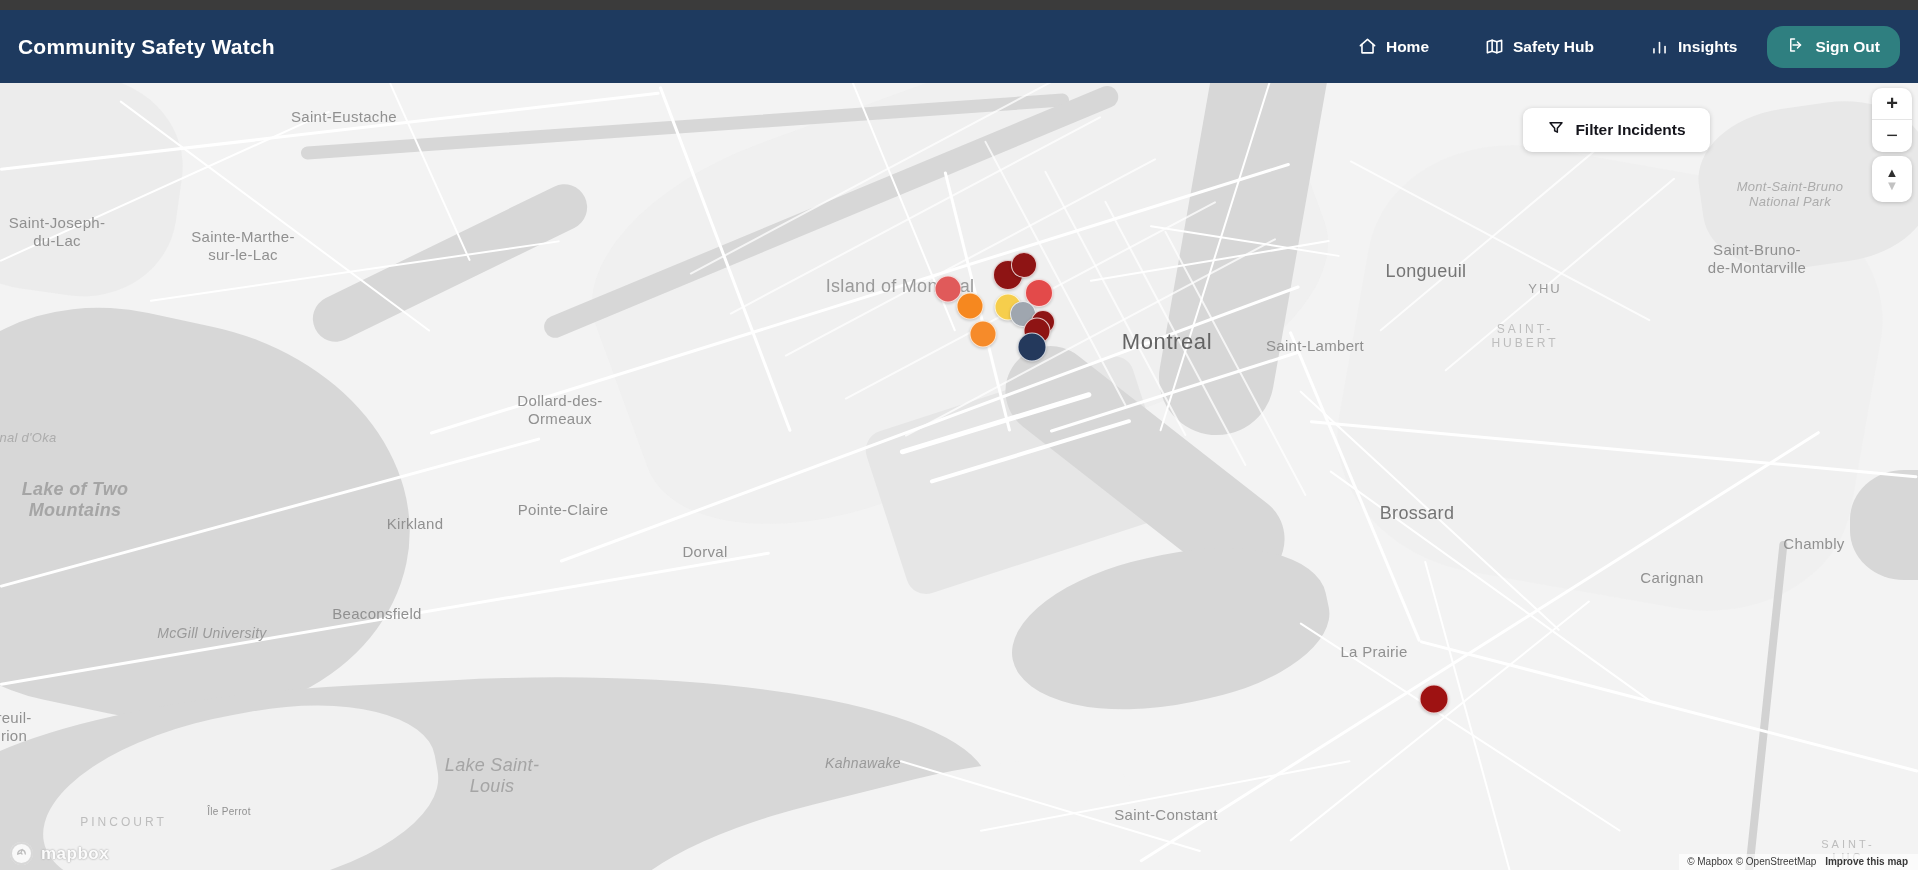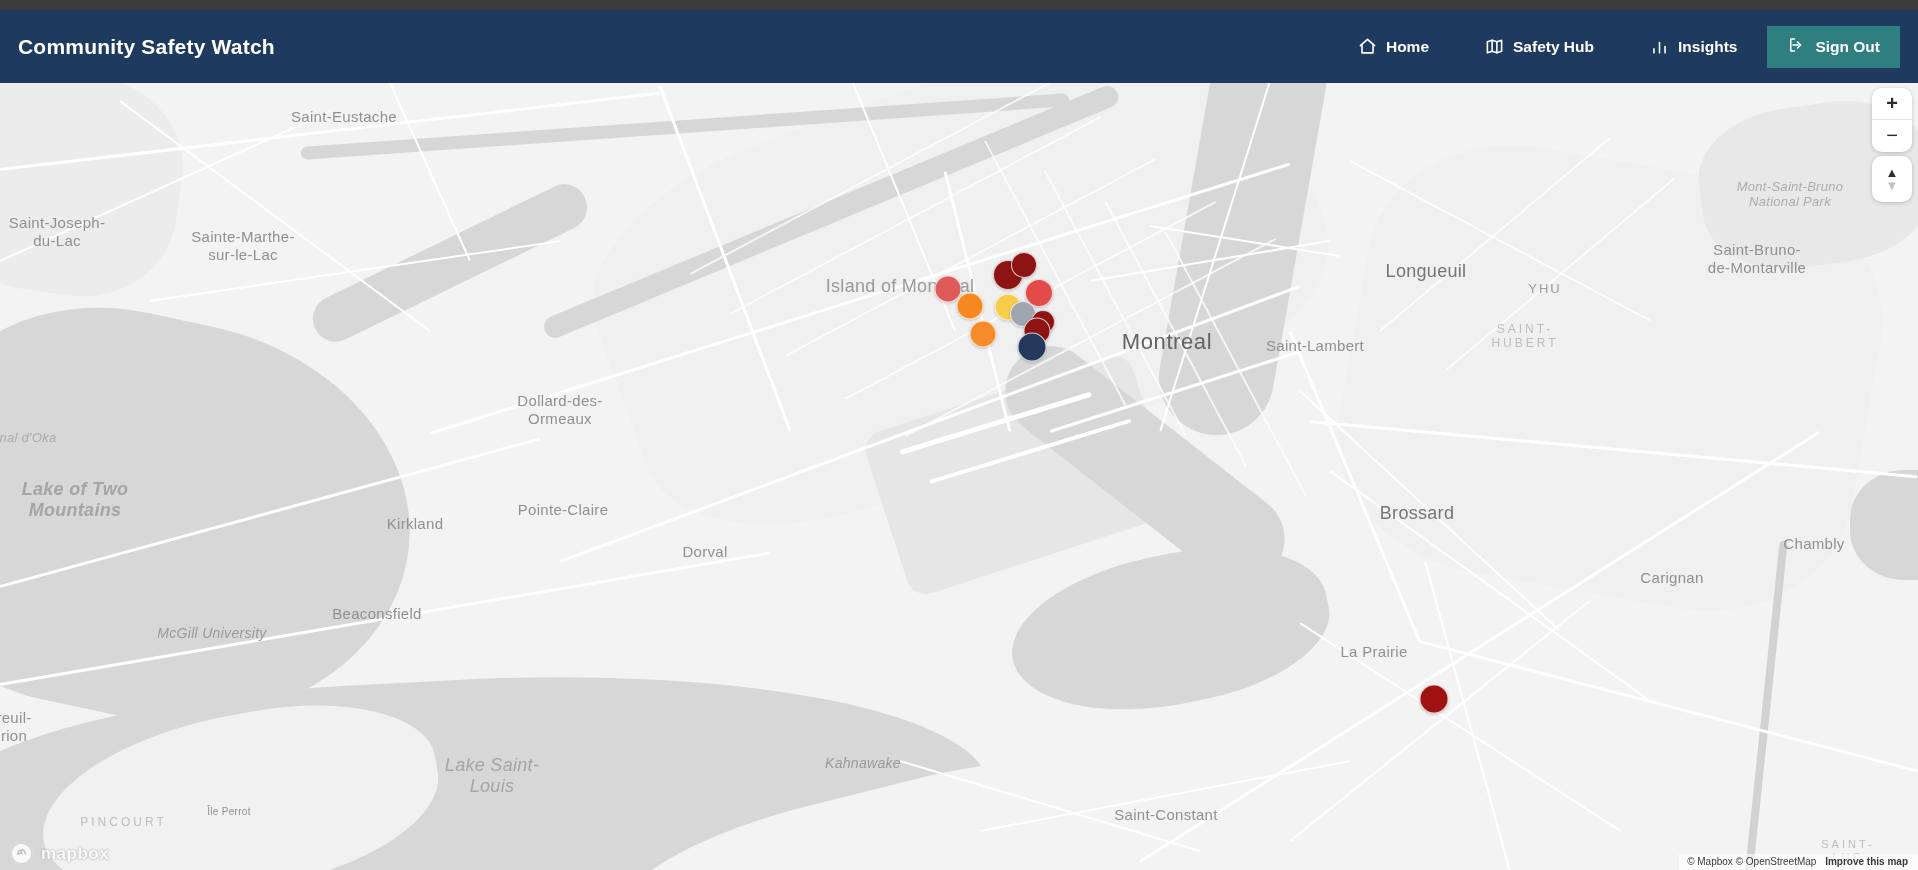--- a/index.html
+++ b/index.html
@@ -8,21 +8,21 @@
 
   
   .topstrip{position:absolute;top:0;left:0;width:100%;height:10px;background:#3b3b3b;z-index:10;}
   .navbar{position:absolute;top:10px;left:0;width:100%;height:73px;background:#1E3A5F;
           display:flex;align-items:center;padding:0 18px;box-sizing:border-box;z-index:10;}
   .app-title{color:#fff;font-size:21px;font-weight:bold;letter-spacing:.2px;}
   .nav{display:flex;align-items:center;gap:56px;margin-left:auto;margin-right:30px;}
   .nav-item{display:flex;align-items:center;gap:9px;color:#fff;font-size:15.5px;font-weight:bold;cursor:pointer;}
   .nav-item svg{display:block;}
   .signout-btn{display:flex;align-items:center;gap:10px;background:#2F7F80;color:#fff;border:none;
-               border-radius:0;padding:10px 20px;font-size:15.5px;font-weight:bold;cursor:pointer;
+               border-radius:16px;padding:10px 20px;font-size:15.5px;font-weight:bold;cursor:pointer;
                font-family:"Liberation Sans",sans-serif;}
 
   
   #map{position:absolute;top:83px;left:0;width:1918px;height:787px;background:#f3f3f3;overflow:hidden;}
   .patch,.water{position:absolute;}
   .water{background:#d7d7d7;}
   .road{position:absolute;background:#ffffff;border-radius:3px;transform-origin:0 50%;}
   .lbl{position:absolute;transform:translate(-50%,-50%);white-space:pre-line;text-align:center;
        color:#8f8f8f;line-height:1.18;letter-spacing:.3px;}
   .lbl.city{color:#636363;letter-spacing:.6px;}
@@ -222,20 +222,28 @@
         <svg width="18" height="18" viewBox="0 0 24 24" fill="none" stroke="#fff" stroke-width="2" stroke-linecap="round" stroke-linejoin="round">
             <path d="M10 4H5v16h5"></path>
             <path d="M14 8l4 4-4 4"></path>
             <path d="M18 12H8"></path>
           </svg>
       </span>
       <span>Sign Out</span>
     </button>
   </div>
 
+  <button class="filter-btn">
+    <span>
+      <svg width="18" height="18" viewBox="0 0 24 24" fill="none" stroke="#15151c" stroke-width="2" stroke-linecap="round" stroke-linejoin="round">
+          <path d="M4 5h16l-6.2 7.2v5.3l-3.6-1.8v-3.5z"></path>
+        </svg>
+    </span>
+    <span>Filter Incidents</span>
+  </button>
 
   <div class="zoombox">
     <button class="zoom-in">+</button>
     <button class="zoom-out">−</button>
   </div>
   <div class="pitchbox">
     <button class="pitch-up">▲</button>
     <button class="pitch-down">▼</button>
   </div>
 

